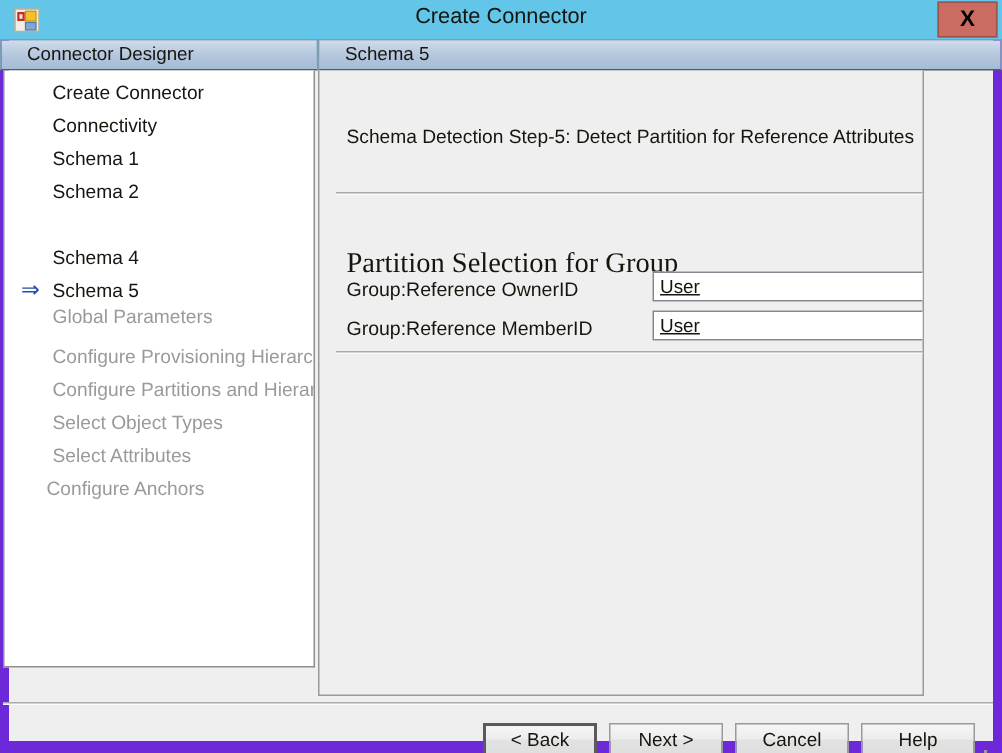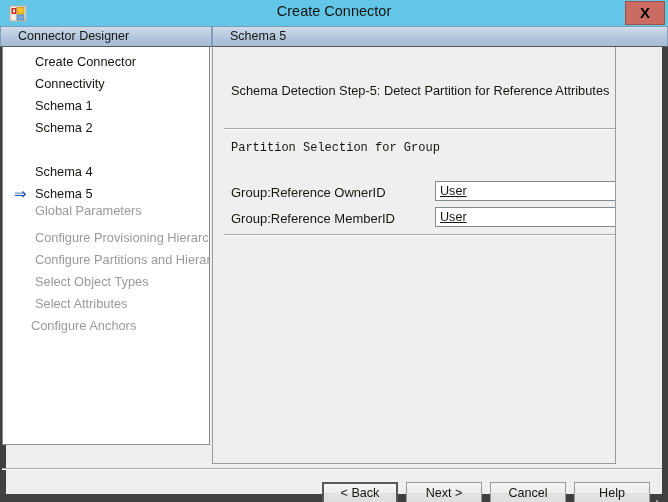--- a/index.html
+++ b/index.html
@@ -9,21 +9,21 @@
   }
   body {
     font-family: "Liberation Sans", sans-serif;
     -webkit-font-smoothing: none;
   }
 
   .window {
     position: relative;
     width: 668px;
     height: 502px;
-    background: #404040;
+    background: #6d28d9;
     box-sizing: border-box;
     overflow: hidden;
   }
 
   
   .titlebar {
     position: absolute;
     left: 0; top: 0;
     width: 668px; height: 26px;
     background: #63c6e8;
@@ -142,25 +142,25 @@
     width: 432px;
     height: 1px;
     background: #a9a9a9;
     border-bottom: 1px solid #fbfbfb;
   }
   .hr.one { top: 81px; }
   .hr.two { top: 187px; }
 
   .section-label {
     position: absolute;
-    left: 18px; top: 94px;
-    font-size: 12px;
-    color: #16160f;
-    white-space: nowrap;
-    font-family: Liberation Mono, monospace;
+    left: 18px; top: 118px;
+    font-size: 19px;
+    color: #16160f;
+    white-space: nowrap;
+    font-family: Liberation Serif, serif;
   }
 
   .field-label {
     position: absolute;
     left: 18px;
     font-size: 13px;
     color: #16160f;
     white-space: nowrap;
     font-family: "Liberation Sans", sans-serif;
   }

